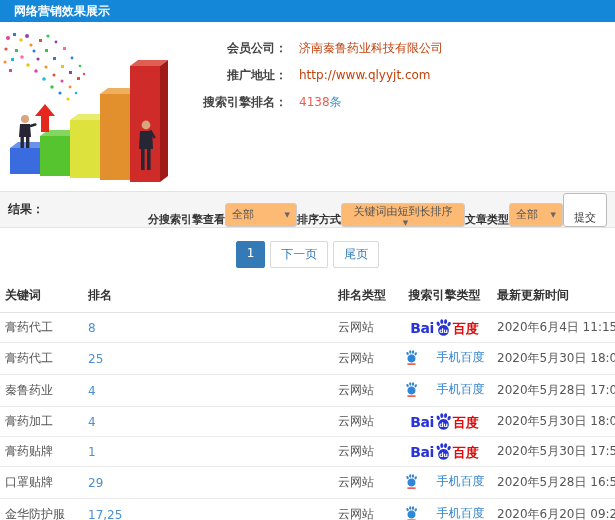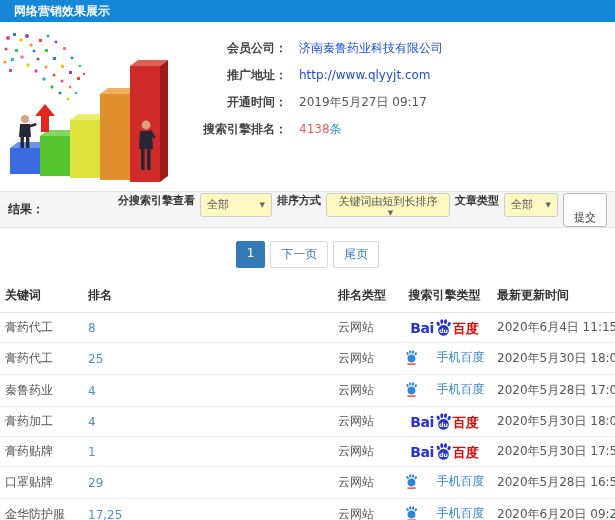--- a/index.html
+++ b/index.html
@@ -10,33 +10,33 @@
   .title-bar { height:22px; background:#1487d8; color:#fff; font-weight:bold;
     font-size:12px; line-height:22px; padding-left:14px; }
 
   
   .top-section { display:flex; height:169px; background:#fff; }
   .illustration { width:195px; padding:6px 0 0 0; }
   .info-list { flex:1; padding-top:13px; }
   .info-row { display:flex; height:27px; line-height:27px; }
   .info-label { width:92px; text-align:right; font-weight:bold; color:#444; }
   .info-value { margin-left:12px; color:#555; }
-  a.link-value { color:#1d4ed8; text-decoration:none; }
+  a.link-value { color:#c2410c; text-decoration:none; }
   .count-red { color:#f25c4e; }
   .count-unit { color:#3a9ad8; }
 
   
   .filter-bar { height:37px; background:#f5f5f5; border-top:1px solid #e3e3e3;
     border-bottom:1px solid #e3e3e3; display:flex; align-items:center; padding:0 8px; }
   .result-label { font-weight:bold; color:#333; }
-  .filter-controls { margin-left:auto; display:flex; align-items:flex-start; gap:5px;
+  .filter-controls { margin-left:auto; display:flex; align-items:flex-end; 
     font-size:11px; }
   .filter-label { font-weight:bold; color:#333; white-space:nowrap; }
   .fake-select { display:inline-flex; justify-content:space-between; align-items:center;
-    height:24px; background:#fef9c3; border:1px solid #ccc; border-radius:3px;
+    height:24px; background:#fdba74; border:1px solid #ccc; border-radius:3px;
     padding:0 6px; color:#555; white-space:nowrap; }
   .sel-engine { width:72px; } .sel-sort { width:124px;flex-direction:column; } .sel-article { width:54px; }
   .caret { font-size:7px; color:#666; margin-left:5px; }
   .submit-btn { height:24px; padding:16px 10px; background:#fff; border:1px solid #bbb;
     border-radius:3px; color:#333; font-size:11px; cursor:pointer; }
 
   
   .pagination { display:flex; justify-content:center; gap:5px; padding:13px 0 11px 0; }
   .page-btn { display:inline-block; min-width:20px; padding:4px 10px; text-align:center;
     border:1px solid #d9d9d9; background:#fff; color:#337ab7; border-radius:2px;
@@ -175,24 +175,20 @@
   <div class="info-list">
     <div class="info-row">
       <span class="info-label">会员公司：</span>
       <a class="info-value link-value" href="#">济南秦鲁药业科技有限公司</a>
     </div>
     <div class="info-row">
       <span class="info-label">推广地址：</span>
       <a class="info-value link-value" href="#">http://www.qlyyjt.com</a>
     </div>
     <div class="info-row">
-      <span class="info-label">开通时间：</span>
-      <span class="info-value">2019年5月27日 09:17</span>
-    </div>
-    <div class="info-row">
       <span class="info-label">搜索引擎排名：</span>
       <span class="info-value"><span class="count-red">4138</span><span class="count-unit">条</span></span>
     </div>
   </div>
 </div>
 
 <div class="filter-bar">
   <span class="result-label">结果：</span>
   <div class="filter-controls">
     <span class="filter-label">分搜索引擎查看</span>

